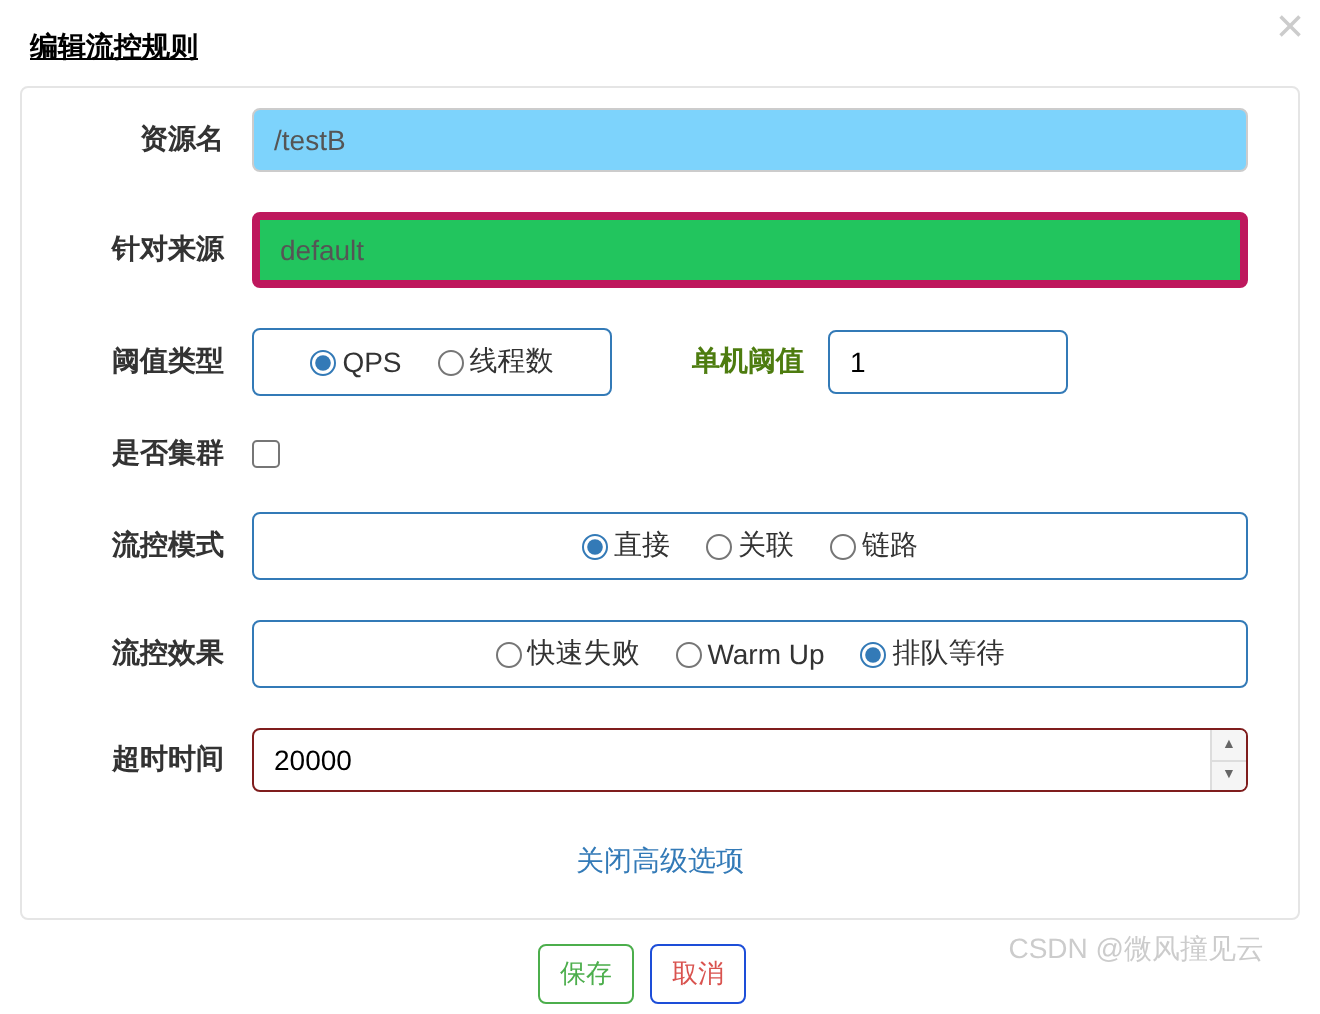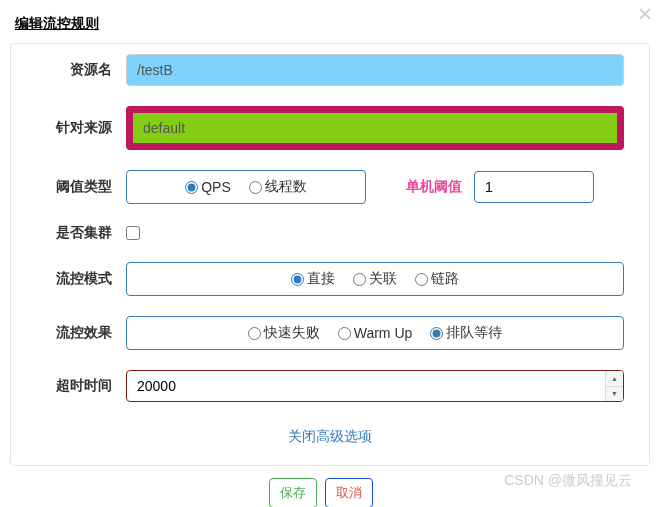--- a/index.html
+++ b/index.html
@@ -53,58 +53,58 @@
       flex-shrink: 0;
     }
     .control {
       flex: 1;
       display: flex;
       align-items: center;
     }
     .input {
       width: 100%;
       padding: 7px 10px;
-      border: 7px solid #be185d;
+      border: 4px solid #be185d;
       border-radius: 4px;
       font-size: 14px;
       color: #555;
-      background: #84cc16;
+      background: #22c55e;
     }
     .input.disabled {
       background: #7dd3fc;
       border: 1px solid #ccc;
       color: #555;
     }
     .radio-group {
       width: 100%;
       border: 1px solid #337ab7;
       border-radius: 4px;
       padding: 7px 10px;
       display: flex;
       justify-content: center;
       gap: 18px;
     }
     .radio-group-narrow {
-      width: 240px;
+      width: 180px;
       flex: none;
     }
     .radio-item {
       display: inline-flex;
       align-items: center;
       gap: 3px;
       white-space: nowrap;
     }
     input[type="radio"] {
       width: 13px;
       height: 13px;
       accent-color: #337ab7;
     }
     .mid-label {
       font-weight: bold;
-      color: #ec4899;
+      color: #4d7c0f;
       padding: 0 12px 0 40px;
       white-space: nowrap;
     }
     .input-narrow {
       width: 120px;
       padding: 7px 10px;
       border: 1px solid #337ab7;
       border-radius: 4px;
       font-size: 14px;
     }

